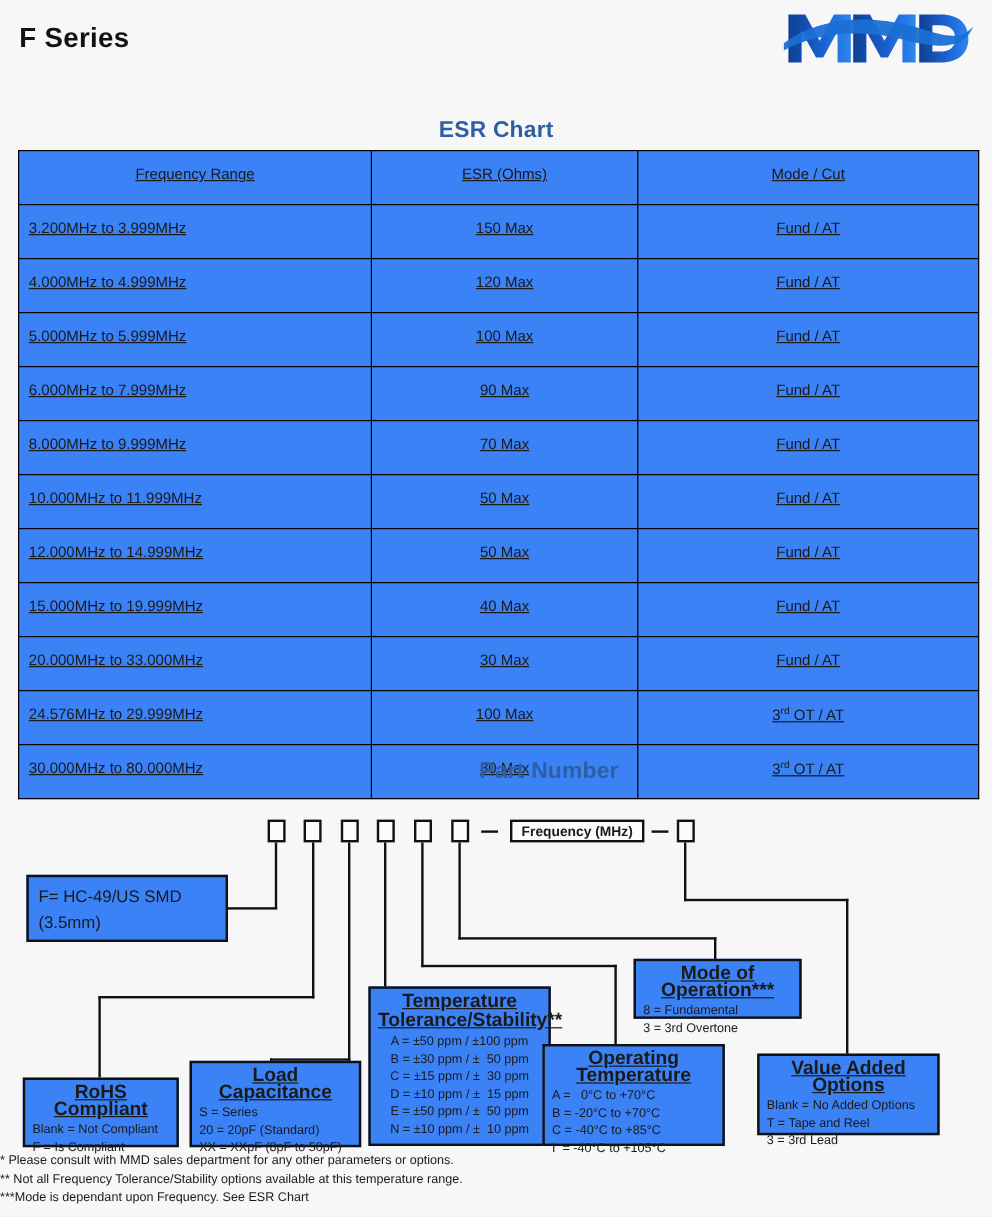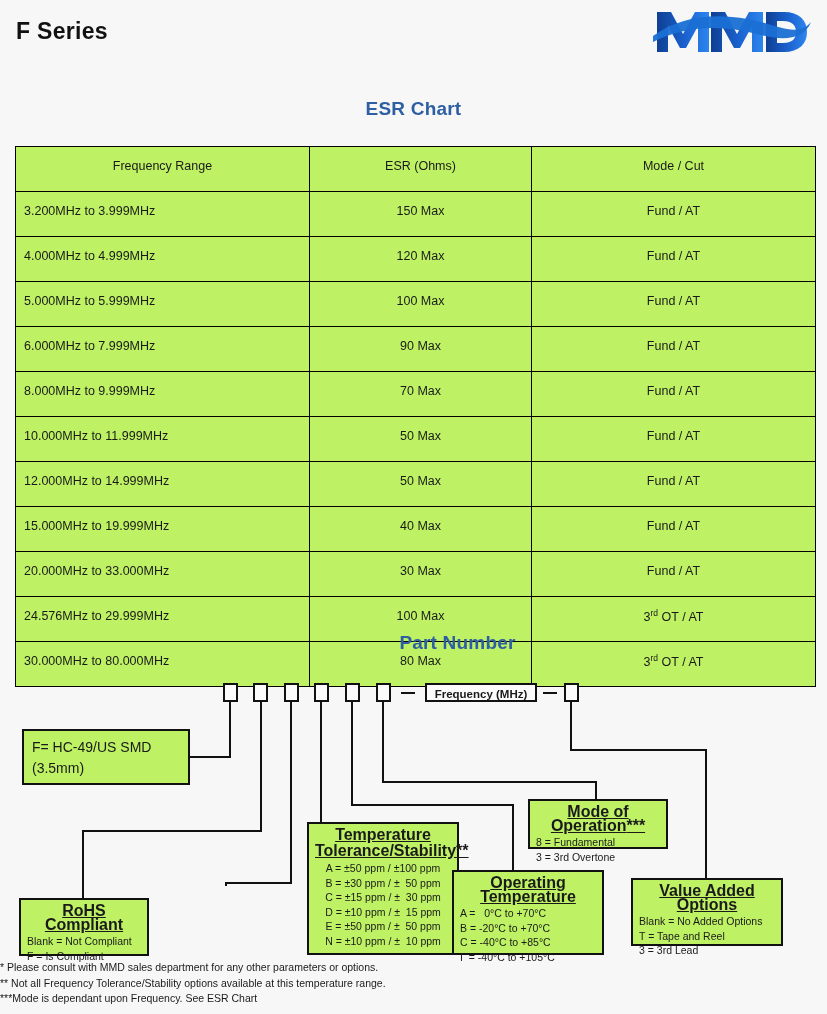--- a/index.html
+++ b/index.html
@@ -44,25 +44,26 @@
     color: #2e5fa3;
     letter-spacing: .2px;
   }
   #esr-heading { top: 98px; }
   #pn-heading  { top: 632px; margin-left: 44px; }
 
   
   #esr-table {
     position: absolute;
     left: 15px;
-    top: 146px;
+    top: 125px;
     width: 797px;
     border-collapse: collapse;
     table-layout: fixed;
-    background: #bef264;
+    background: #3b82f6;
+    text-decoration: underline;
   }
   #esr-table td, #esr-table th {
     border: 1.6px solid #000;
     font-size: 12.5px;
     font-weight: normal;
     height: 38px;
     vertical-align: middle;
     padding: 0 0 6px 0;
   }
   #esr-table th { height: 38px; }
@@ -76,21 +77,21 @@
   #pn-diagram {
     position: absolute;
     left: 0;
     top: 660px;
     width: 827px;
     height: 354px;
   }
   .pn-box {
     position: absolute;
     border: 2px solid #111;
-    background: #bef264;
+    background: #3b82f6;
     box-sizing: border-box;
   }
   .slot {
     position: absolute;
     width: 15px;
     height: 19px;
     border: 2px solid #111;
     background: #fbfbfb;
     box-sizing: border-box;
   }
@@ -291,20 +292,26 @@
   <div class="wire v" style="left:570px; top:42px; height:49px;"></div>
   <div class="wire h" style="left:570px; top:89px; width:137px;"></div>
   <div class="wire v" style="left:705px; top:89px; height:130px;"></div>
 
   <div class="pn-box leg-box" id="rohs-box">
     <span class="leg-title">RoHS Compliant</span>
     <span class="leg-line">Blank = Not Compliant</span>
     <span class="leg-line">F = Is Compliant</span>
   </div>
 
+  <div class="pn-box leg-box" id="load-box">
+    <span class="leg-title">Load Capacitance</span>
+    <span class="leg-line">S = Series</span>
+    <span class="leg-line">20 = 20pF (Standard)</span>
+    <span class="leg-line">XX = XXpF (8pF to 50pF)</span>
+  </div>
 
   <div class="pn-box leg-box" id="temp-box">
     <span class="leg-title">Temperature</span>
     <span class="leg-title" style="margin-bottom:3px;"><span>Tolerance/Stability</span><span class="stars">**</span></span>
     <span class="leg-line">A = ±50 ppm / ±100 ppm</span>
     <span class="leg-line">B = ±30 ppm / ±  50 ppm</span>
     <span class="leg-line">C = ±15 ppm / ±  30 ppm</span>
     <span class="leg-line">D = ±10 ppm / ±  15 ppm</span>
     <span class="leg-line">E = ±50 ppm / ±  50 ppm</span>
     <span class="leg-line">N = ±10 ppm / ±  10 ppm</span>

